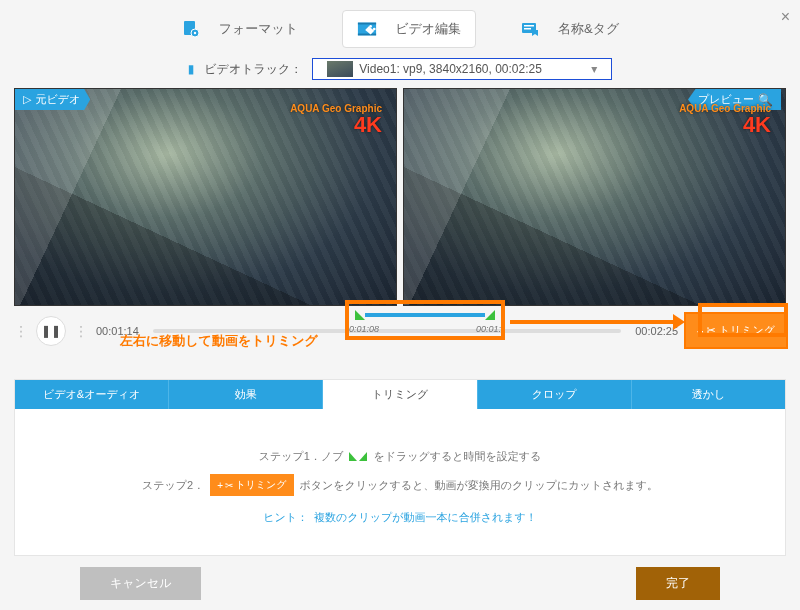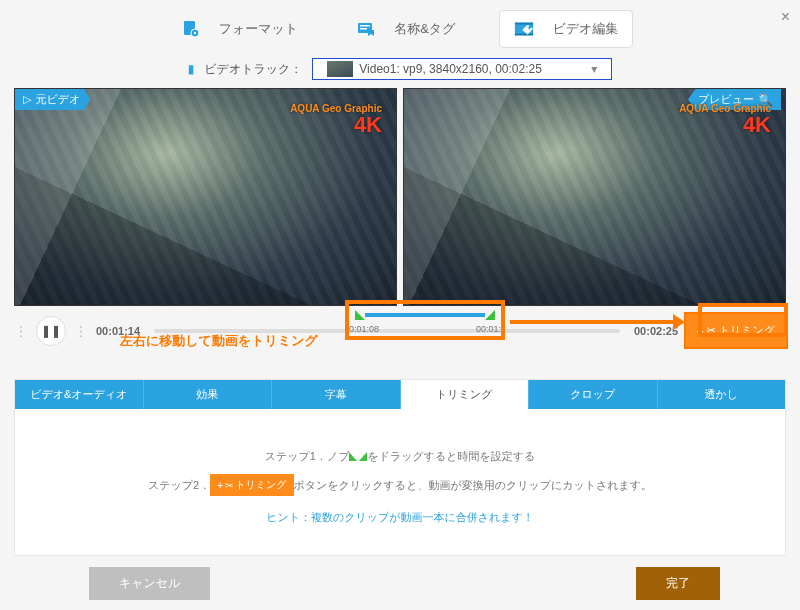--- a/index.html
+++ b/index.html
@@ -21,96 +21,96 @@
   repeating-linear-gradient(65deg, rgba(255,255,255,0.04) 0 6px, rgba(0,0,0,0.04) 6px 12px);
 }
 .badge { position: absolute; top: 0; left: 0; background: #2aa3e0; color: #fff; font-size: 11px; padding: 3px 10px 3px 8px; display:flex; align-items:center; gap:4px; clip-path: polygon(0 0, 92% 0, 100% 50%, 92% 100%, 0 100%); }
 .badge.right { left:auto; right:4px; clip-path: polygon(8% 0, 100% 0, 100% 100%, 8% 100%, 0 50%); padding: 3px 8px 3px 10px; }
 .badge .mag { font-size: 12px; }
 .wm { position:absolute; top:14px; right:14px; text-align:right; color:#ff8c1a; font-weight:bold; font-size:10px; text-shadow:0 0 3px rgba(0,0,0,.6); }
 .wm .k4 { font-size:22px; line-height:1; color:#ff3b1f; }
 .controls { display:flex; align-items:center; padding: 8px 14px 2px; gap:8px; position:relative; }
 .pbtn { width:30px; height:30px; border:1px solid #ddd; border-radius:50%; background:#fff; display:flex; align-items:center; justify-content:center; font-size:12px; color:#555; cursor:pointer; }
 .dots { width:14px; height:30px; display:flex; align-items:center; justify-content:center; color:#bbb; font-size:14px; }
-.time { font-size:11px; color:#666;font-weight:bold; }
+.time { font-size:11px; color:#666; }
 .seek { flex:1; height:4px; background:#ddd; border-radius:2px; position:relative; margin:0 6px; }
 .trim-btn { background:#ff8c1a; color:#fff; font-size:11px; padding:6px 8px; display:flex; align-items:center; gap:3px; border:3px solid #ff8c1a; box-shadow:0 0 0 2px #ff7a00; cursor:pointer; }
 .trim-btn .plus { font-weight:bold; }
 .orange-box { position:absolute; border:4px solid #ff7a00; pointer-events:none; }
 .orange-range { left:345px; top:300px; width:160px; height:40px; }
 .orange-btn-hl { right:12px; top:303px; width:90px; height:34px; }
 .orange-arrow { position:absolute; left:510px; top:318px; width:175px; height:8px; }
 .orange-arrow::before { content:""; position:absolute; left:0; right:10px; top:2px; height:4px; background:#ff7a00; }
 .orange-arrow::after { content:""; position:absolute; right:0; top:-4px; border-left:12px solid #ff7a00; border-top:8px solid transparent; border-bottom:8px solid transparent; }
 .orange-text { position:absolute; left:120px; top:332px; color:#ff7a00; font-size:13px; font-weight:bold; }
 .range-vis { position:absolute; left:349px; top:310px; width:152px; height:18px; }
 .range-vis .bar { position:absolute; left:16px; right:16px; top:3px; height:4px; background:#2aa3e0; }
 .range-vis .hndl { position:absolute; top:0; width:0; height:0; border-bottom:10px solid #3cc13c; }
 .range-vis .hndl.l { left:6px; border-left:0 solid transparent; border-right:10px solid transparent; }
 .range-vis .hndl.r { right:6px; border-right:0 solid transparent; border-left:10px solid transparent; }
-.range-vis .tl { position:absolute; top:14px; font-size:9px; color:#777; }
+.range-vis .tl { position:absolute; top:14px; font-size:9px; color:#777;font-style:italic; }
 .range-vis .tl.l { left:0; }
 .range-vis .tl.r { right:0; }
 .panel { margin:30px 14px 8px; border:1px solid #e5e5e5; background:#fff; }
 .subtabs { display:flex; }
 .subtab { flex:1; text-align:center; font-size:11px; padding:7px 4px; background:#2aa3e0; color:#fff; border-right:1px solid #4db5e8; cursor:pointer; }
 .subtab:last-child { border-right:none; }
 .subtab.active { background:#fff; color:#555; }
 .panel-body { padding:30px 20px 20px; text-align:center; font-size:11px; color:#777; }
-.step { margin:10px 0; display:flex; align-items:center; justify-content:center; gap:0; flex-wrap:wrap; }
+.step { margin:10px 0; display:flex; align-items:center; justify-content:center; gap:6px; flex-wrap:wrap; }
 .mini-handles { display:inline-flex; gap:2px; }
 .mini-handles span { width:0; height:0; border-bottom:9px solid #3cc13c; }
 .mini-handles .ml { border-left:0 solid transparent; border-right:8px solid transparent; }
 .mini-handles .mr { border-right:0 solid transparent; border-left:8px solid transparent; }
 .mini-trim { background:#ff8c1a; color:#fff; font-size:10px; padding:4px 7px; display:inline-flex; align-items:center; gap:2px; }
 .hint { color:#2aa3e0; margin-top:14px; }
-.footer { position:absolute; bottom:10px; left:9px; right:0; display:flex; justify-content:space-between; padding:0 80px; }
+.footer { position:absolute; bottom:10px; left:0; right:0; display:flex; justify-content:space-between; padding:0 80px; }
 .fbtn { padding:8px 30px; font-size:12px; border:none; cursor:pointer; }
 .fbtn.cancel { background:#bfbfbf; color:#fff; }
 .fbtn.done { background:#a16207; color:#fff; }
 </style>
 </head>
 <body>
 
 <div class="close-x">×</div>
 
 <div class="top-tabs">
   <div class="top-tab">
     <span class="ticon">
         <svg width="20" height="20" viewBox="0 0 20 20">
           <rect x="3" y="2" width="11" height="14" rx="1" fill="#2aa3e0"></rect>
           <circle cx="14" cy="14" r="4" fill="#2aa3e0" stroke="#fff" stroke-width="1"></circle>
           <circle cx="14" cy="14" r="1.2" fill="#fff"></circle>
         </svg>
       </span>
     <span>フォーマット</span>
-  </div>
-  <div class="top-tab">
-    <span class="ticon">
-        <svg width="20" height="18" viewBox="0 0 20 18">
-          <rect x="2" y="3" width="14" height="10" rx="1" fill="#2aa3e0"></rect>
-          <rect x="4" y="5" width="10" height="1.5" fill="#fff"></rect>
-          <rect x="4" y="8" width="7" height="1.5" fill="#fff"></rect>
-          <path d="M12 10 L18 10 L18 16 L15 14 L12 16 Z" fill="#2aa3e0"></path>
-        </svg>
-      </span>
-    <span>名称&amp;タグ</span>
   </div>
   <div class="top-tab active">
     <span class="ticon">
         <svg width="22" height="18" viewBox="0 0 22 18">
           <rect x="1" y="2" width="20" height="14" fill="#2aa3e0"></rect>
           <rect x="1" y="2" width="20" height="2" fill="#1a7bb0"></rect>
           <rect x="1" y="14" width="20" height="2" fill="#1a7bb0"></rect>
           <path d="M13 6 L19 11 L15 15 L9 10 Z" fill="#fff"></path>
           <circle cx="15" cy="6" r="1.5" fill="#fff"></circle>
           <circle cx="19" cy="9" r="1.5" fill="#fff"></circle>
         </svg>
       </span>
     <span>ビデオ編集</span>
+  </div>
+  <div class="top-tab">
+    <span class="ticon">
+        <svg width="20" height="18" viewBox="0 0 20 18">
+          <rect x="2" y="3" width="14" height="10" rx="1" fill="#2aa3e0"></rect>
+          <rect x="4" y="5" width="10" height="1.5" fill="#fff"></rect>
+          <rect x="4" y="8" width="7" height="1.5" fill="#fff"></rect>
+          <path d="M12 10 L18 10 L18 16 L15 14 L12 16 Z" fill="#2aa3e0"></path>
+        </svg>
+      </span>
+    <span>名称&amp;タグ</span>
   </div>
 </div>
 
 <div class="track-bar">
   <span style="color:#2aa3e0">▮</span>
   <span>ビデオトラック：</span>
   <div class="track-sel">
     <div class="track-thumb"></div>
     <span>Video1: vp9, 3840x2160, 00:02:25</span>
     <span class="chev">▾</span>
@@ -164,21 +164,20 @@
 
 <div class="orange-box orange-range"></div>
 <div class="orange-box orange-btn-hl"></div>
 <div class="orange-arrow"></div>
 <div class="orange-text">左右に移動して動画をトリミング</div>
 
 <div class="panel">
   <div class="subtabs">
     <div class="subtab">ビデオ&amp;オーディオ</div>
     <div class="subtab">効果</div>
-    <div class="subtab">字幕</div>
     <div class="subtab active">トリミング</div>
     <div class="subtab">クロップ</div>
     <div class="subtab">透かし</div>
   </div>
   <div class="panel-body">
     <div class="step">
       <span>ステップ1．ノブ</span>
       <span class="mini-handles">
           <span class="ml"></span>
           <span class="mr"></span>

